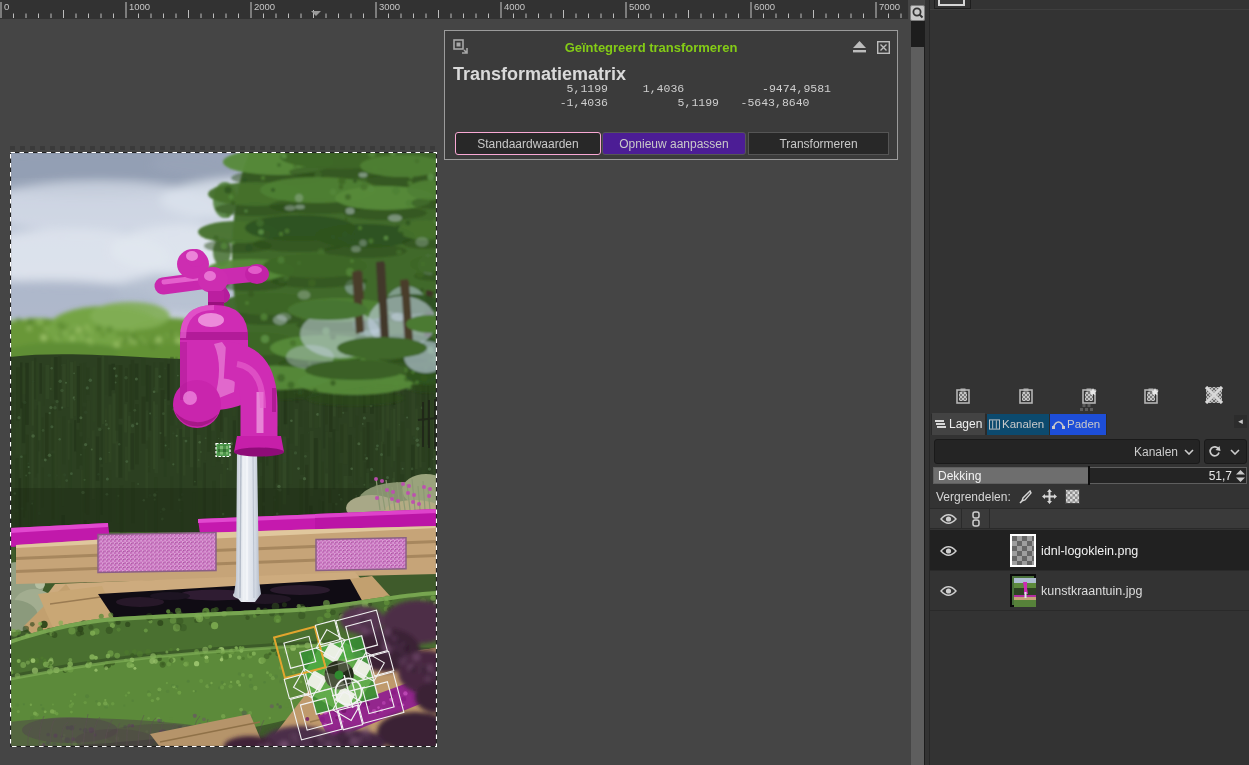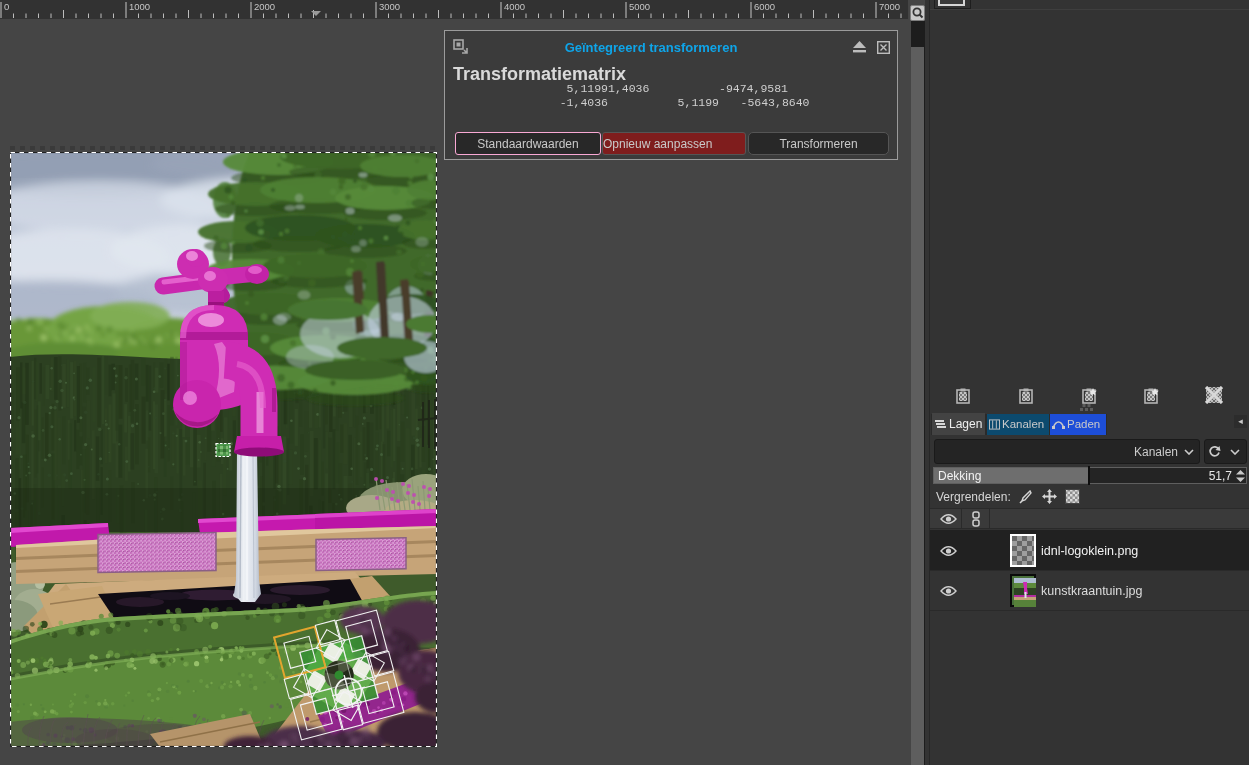--- a/index.html
+++ b/index.html
@@ -1940,30 +1940,30 @@
     </svg>
   </div>
 <span style="position:absolute;left:1041px;top:584px;color:#dddddd;font-size:12.5px">kunstkraantuin.jpg</span>
 
 <div style="position:absolute;left:444px;top:30px;width:454px;height:130px;background:#3b3b3b;border:1px solid #9b9b9b">
   <svg width="15" height="15" viewBox="0 0 15 15" style="position:absolute;left:8px;top:8px">
       <rect x="1" y="1" width="9" height="9" fill="none" stroke="#a8a8a8" stroke-width="1.6"></rect>
       <path d="M11,11 L14,14 M14,9 L14,14 L9,14" stroke="#a8a8a8" stroke-width="1.6" fill="none"></path>
       <rect x="3.5" y="3.5" width="4" height="4" fill="#a8a8a8"></rect>
     </svg>
-  <div style="position:absolute;left:16px;top:9px;width:380px;text-align:center;color:#0ea5e9;font-size:13px;font-weight:bold">Geïntegreerd transformeren</div>
+  <div style="position:absolute;left:16px;top:9px;width:380px;text-align:center;color:#84cc16;font-size:13px;font-weight:bold">Geïntegreerd transformeren</div>
   <svg width="13" height="12" viewBox="0 0 13 12" style="position:absolute;left:408px;top:10px">
       <polygon points="6.5,0 13,7 0,7" fill="#bdbdbd"></polygon>
       <rect x="0" y="9" width="13" height="2.4" fill="#bdbdbd"></rect>
     </svg>
   <svg width="13" height="13" viewBox="0 0 13 13" style="position:absolute;left:432px;top:10px">
       <rect x="0.7" y="0.7" width="11.6" height="11.6" fill="none" stroke="#bdbdbd" stroke-width="1.4"></rect>
       <path d="M3.5,3.5 L9.5,9.5 M9.5,3.5 L3.5,9.5" stroke="#bdbdbd" stroke-width="1.4"></path>
     </svg>
   <div style="position:absolute;left:8px;top:33px;color:#d9d9d9;font-size:18px;font-weight:bold">Transformatiematrix</div>
   <div style="position:absolute;left:8px;top:51px;width:425px;font-family:'Liberation Mono',monospace;font-size:11.5px;color:#cfcfcf;line-height:14px">
-    <div><span style="display:inline-block;width:155px;text-align:right">5,1199</span><span style="display:inline-block;width:111px;text-align:left">1,4036</span><span style="display:inline-block;width:112px;">-9474,9581</span></div>
+    <div><span style="display:inline-block;width:155px;text-align:right">5,1199</span><span style="display:inline-block;width:111px;text-align:center">1,4036</span><span style="display:inline-block;width:112px;text-align:right">-9474,9581</span></div>
     <div><span style="display:inline-block;width:155px;text-align:right">-1,4036</span><span style="display:inline-block;width:111px;text-align:right">5,1199</span><span style="display:inline-block;width:112px;text-align:center">-5643,8640</span></div>
   </div>
   <div style="position:absolute;left:10px;top:101px;width:146px;height:23px;background:#282828;border:1px solid #f9a8d4;border-radius:3px;color:#c9c9c9;font-size:12px;text-align:center;line-height:23px">Standaardwaarden</div>
-  <div style="position:absolute;left:157px;top:101px;width:144px;height:23px;background:#7f1d1d;border:1px solid #555;border-radius:3px;color:#c9c9c9;font-size:12px;line-height:23px">Opnieuw aanpassen</div>
-  <div style="position:absolute;left:303px;top:101px;width:141px;height:23px;background:#282828;border:1px solid #555;border-radius:5px;color:#c9c9c9;font-size:12px;text-align:center;line-height:23px">Transformeren</div>
+  <div style="position:absolute;left:157px;top:101px;width:144px;height:23px;background:#4c1d95;border:1px solid #555;border-radius:3px;color:#c9c9c9;font-size:12px;text-align:center;line-height:23px">Opnieuw aanpassen</div>
+  <div style="position:absolute;left:303px;top:101px;width:141px;height:23px;background:#282828;border:1px solid #555;border-radius:0;color:#c9c9c9;font-size:12px;text-align:center;line-height:23px">Transformeren</div>
 </div>
 
 </body></html>

